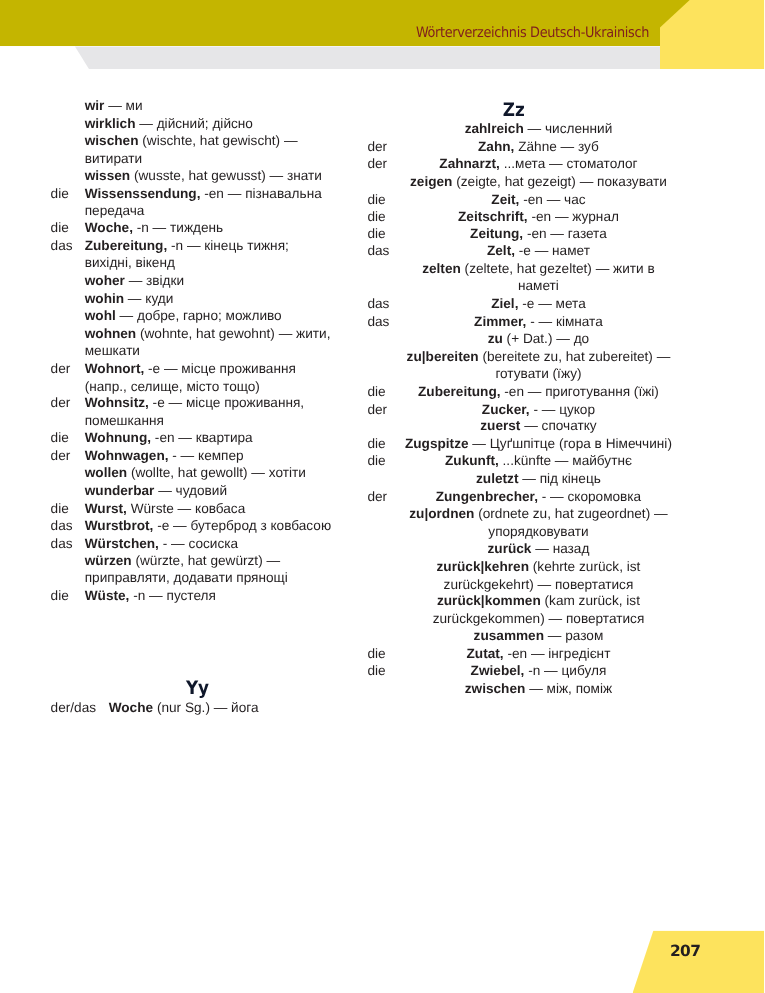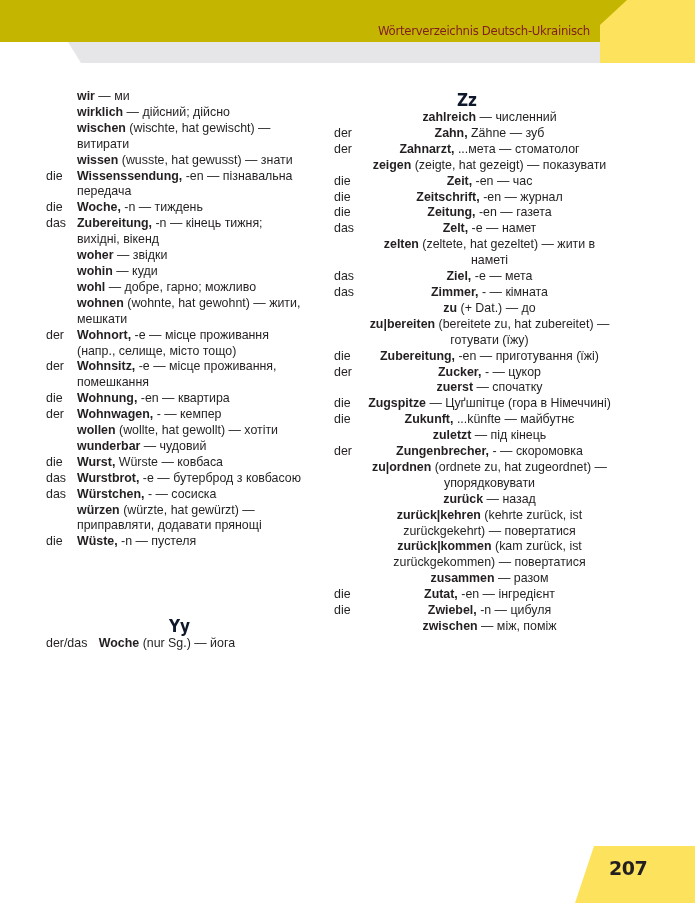--- a/index.html
+++ b/index.html
@@ -9,21 +9,21 @@
                clip-path: polygon(0 0, 640px 0, 614px 42px, 0 42px); }
   .hdr-gray { position:absolute; left:0; top:42px; width:605px; height:21px; background:#e6e6e8;
               clip-path: polygon(68px 0, 605px 0, 605px 21px, 81px 21px); }
   .hdr-yellow { position:absolute; left:600px; top:0; width:95px; height:63px; background:#fde35d;
                 clip-path: polygon(27px 0, 95px 0, 95px 63px, 0 63px, 0 25px); }
   .hdr-title { position:absolute; right:105px; top:23px; font-family:"DejaVu Sans", sans-serif;
                font-size:13px; font-stretch:condensed; letter-spacing:-0.3px; color:#7f1d1d; }
   .footer-yellow { position:absolute; left:575px; top:846px; width:120px; height:57px; background:#fde35d;
                    clip-path: polygon(19px 0, 120px 0, 120px 57px, 0 57px); }
   .page-num { position:absolute; left:609px; top:857px; font-family:"DejaVu Sans", sans-serif;
-              font-weight:bold; font-size:19px; color:#231f20; letter-spacing:-0.5px;text-align:right; }
+              font-weight:bold; font-size:14px; color:#231f20; letter-spacing:-0.5px;text-align:right; }
   .col { position:absolute; font-size:12.4px; line-height:15.9px; }
   .col-left { left:46px; top:89px; width:260px; }
   .col-right { left:334px; top:110px; width:280px;text-align:center; }
   .entry { position:relative; padding-left:31px; }
   .art { position:absolute; left:0; top:0; }
   .lemma { font-weight:bold; }
   .it { }
   .letter { position:absolute; color:#0f172a; font-weight:bold; font-size:17px;
             font-family:"DejaVu Sans", sans-serif; font-stretch:condensed; }
   .letter-y { left:169px; top:616px;text-align:right; }

